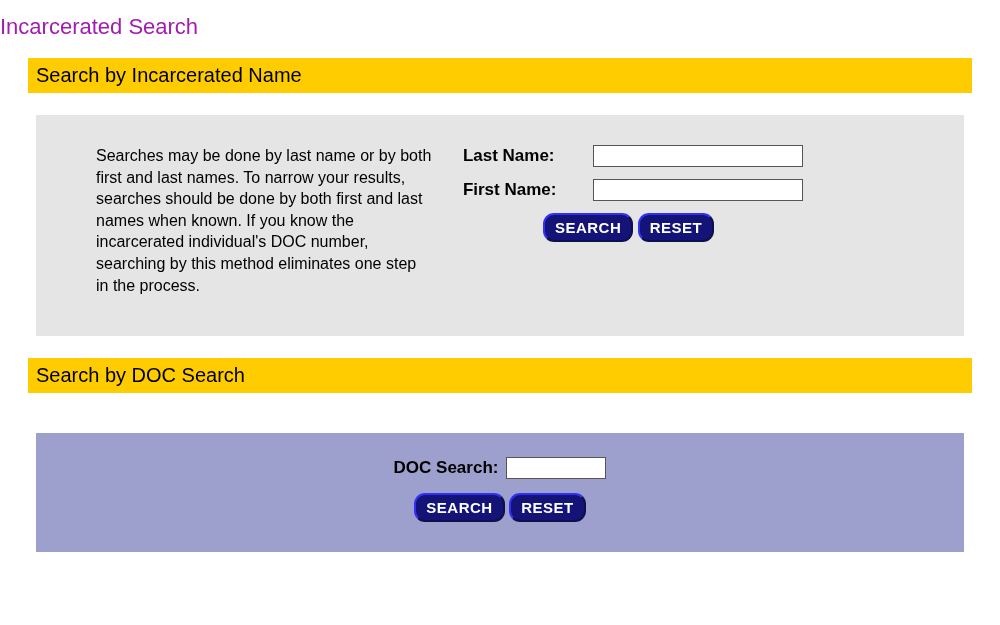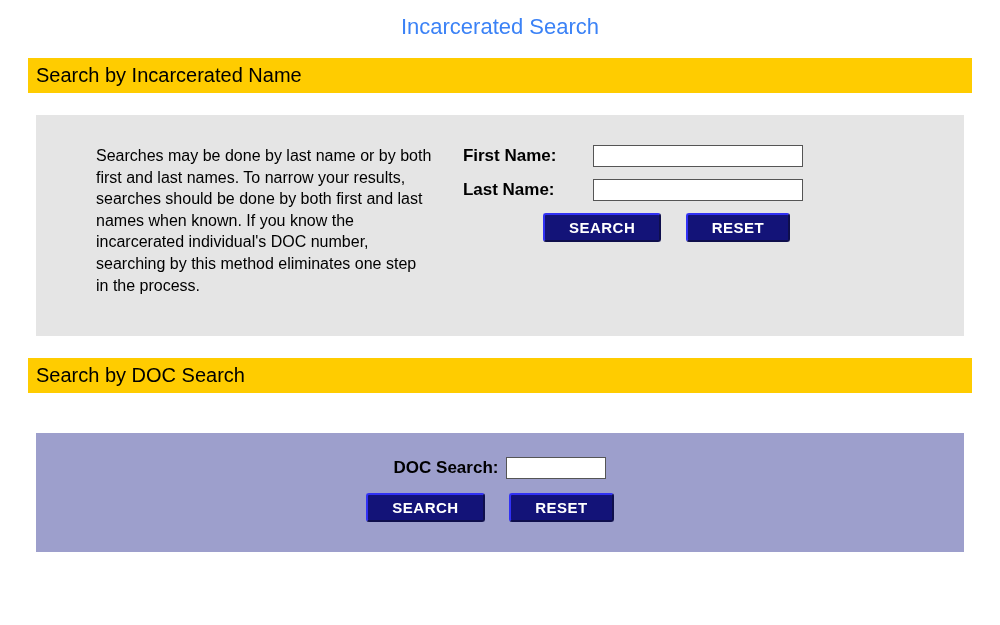--- a/index.html
+++ b/index.html
@@ -7,24 +7,24 @@
       padding: 0;
       box-sizing: border-box;
     }
     body {
       font-family: Arial, Helvetica, sans-serif;
       background: #ffffff;
       width: 1000px;
       height: 625px;
     }
     .page-title {
-      color: #3b82f6;
+      color: #a21caf;
       font-size: 22px;
       font-weight: normal;
-      text-align: center;
+      text-align: left;
       padding: 14px 0 18px 0;
     }
     .section-header {
       background: #ffcc00;
       color: #000000;
       font-size: 20px;
       padding: 6px 8px;
       margin: 0 28px;
     }
     .spacer {
@@ -70,24 +70,24 @@
     .button-row {
       margin-top: 8px;
       padding-left: 80px;
     }
     .btn {
       background: #131378;
       color: #ffffff;
       font-weight: bold;
       font-size: 15px;
       border: 2px outset #2020a0;
-      padding: 4px 24px;
-      margin-right: 20px;
+      padding: 4px 10px;
+      margin-right: 0;
       cursor: pointer;
-      border-radius: 3px;
+      border-radius: 11px;
       letter-spacing: 0.5px;
     }
     .section-body-doc {
       background: #9d9fcc;
       margin: 0 36px;
       padding: 24px 0 30px 0;
       text-align: center;
     }
     .doc-row {
       display: flex;
@@ -122,25 +122,25 @@
 <h1 class="page-title">Incarcerated Search</h1>
 
 <div class="section-header">Search by Incarcerated Name</div>
 
 <div class="spacer"></div>
 
 <div class="section-body">
   <div class="instructions">Searches may be done by last name or by both first and last names.  To narrow your results, searches should be done by both first and last names when known. If you know the incarcerated individual's DOC number, searching by this method eliminates one step in the process.</div>
   <div class="form-area">
     <div class="form-row">
-      <label class="form-label">First Name:</label>
+      <label class="form-label">Last Name:</label>
       <input type="text" class="form-input" value="" style="">
     </div>
     <div class="form-row">
-      <label class="form-label">Last Name:</label>
+      <label class="form-label">First Name:</label>
       <input type="text" class="form-input" value="" style="">
     </div>
     <div class="button-row">
       <button class="btn">SEARCH</button>
       <button class="btn">RESET</button>
     </div>
   </div>
 </div>
 
 <div class="spacer"></div>

